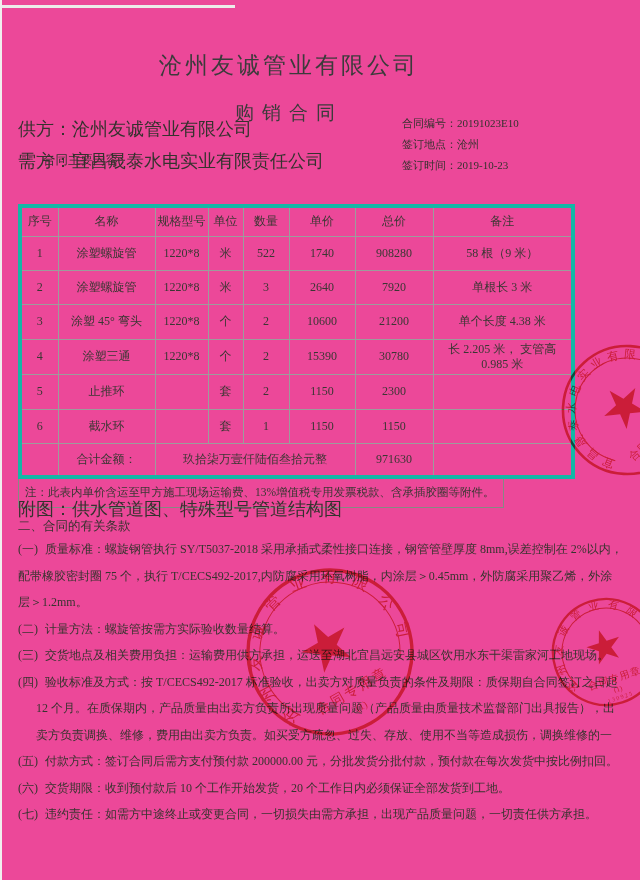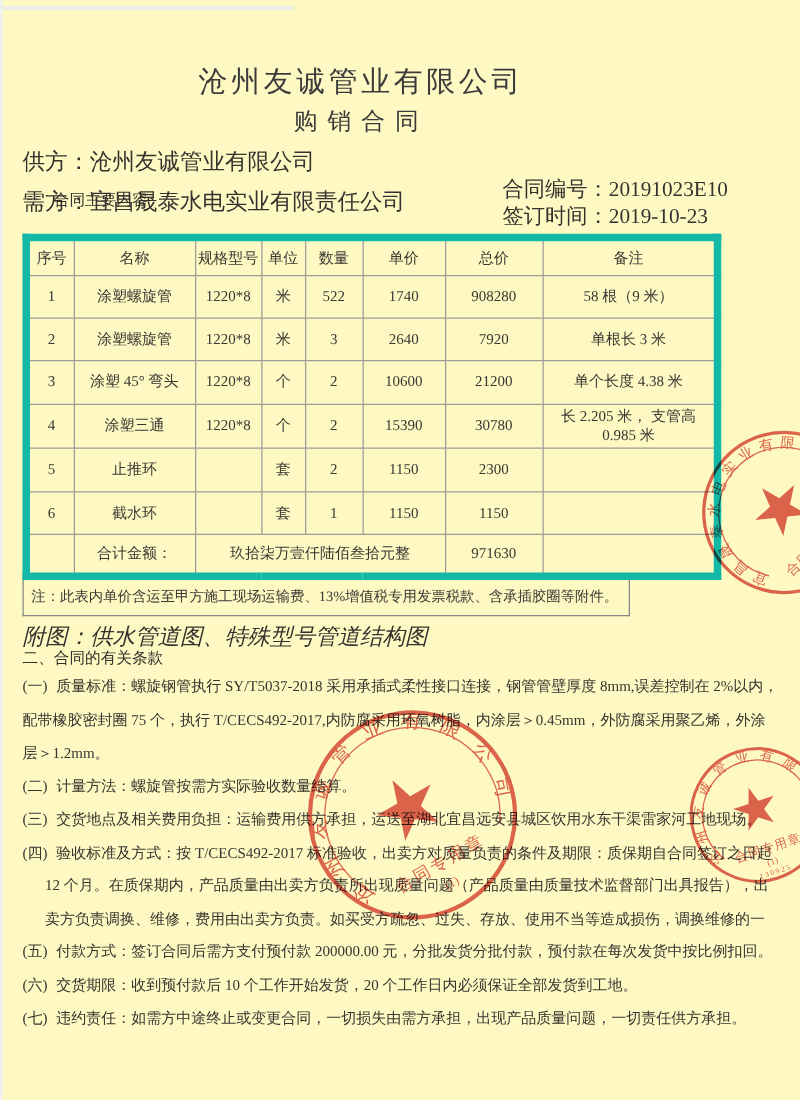--- a/index.html
+++ b/index.html
@@ -1,47 +1,47 @@
 <!DOCTYPE html>
 <html><head>
 <meta charset="utf-8">
 <style>
   html,body{margin:0;padding:0;background:#ffffff;}
   .page{
     position:relative;width:640px;height:880px;overflow:hidden;
-    background:#fef9c3;
+    background:#ec4899;
     font-family:"Liberation Serif","DejaVu Serif",serif;
     color:#35322e;
   }
   .scan-streak{position:absolute;top:5px;left:0;width:235px;height:3px;background:#ececea;}
   .scan-edge{position:absolute;top:0;left:0;width:2px;height:100%;background:#f0f0ee;}
 
   
   .titles{position:absolute;top:50px;left:0;width:640px;padding-right:62px;box-sizing:border-box;text-align:center;}
   .t1{font-size:23px;letter-spacing:3px;color:#3b3b3b;}
-  .t2{font-size:19px;letter-spacing:8px;margin-top:3px;color:#3b3b3b;text-align:center;}
+  .t2{font-size:19px;letter-spacing:8px;margin-top:19px;color:#3b3b3b;text-align:center;}
 
   
   .line{position:absolute;font-size:18px;white-space:nowrap;}
   .supplier-line{top:117px;left:18px;}
   .buyer-line{top:149px;left:18px;}
-  .meta-right{position:absolute;top:113px;left:402px;font-size:17px;line-height:21px;white-space:nowrap;margin-top:28px;}
+  .meta-right{position:absolute;top:113px;left:402px;font-size:11px;line-height:21px;white-space:nowrap;}
   .sec-title{position:absolute;left:18px;font-size:12.5px;white-space:nowrap;}
   .sec1{top:152px;}
   .sec2{top:518px;}
 
   
   .tbl-wrap{position:absolute;top:187px;left:18px;width:553px;}
   table.items{border-collapse:collapse;table-layout:fixed;width:553px;font-size:12px;color:#3a3733;}
   table.items th,table.items td{
     border:1px solid #9c9c9c;text-align:center;vertical-align:middle;
     padding:1px 2px;font-weight:normal;line-height:1.25;
     overflow:hidden;
   }
-  table.items{border:6px solid #14b8a6;}
+  table.items{border:4px solid #14b8a6;margin-top:17px;}
   thead tr{height:30px;}
   tbody tr{height:34px;}
   tbody tr.tall{height:35px;}
   .note-box{
     border:1px solid #888884;border-top:none;width:486px;box-sizing:border-box;
     font-size:11.5px;padding:6px 4px 7px 6px;white-space:nowrap;overflow:hidden;color:#3a3733;
   }
   .attach-line{top:497px;}
 
   
@@ -69,20 +69,21 @@
   </div>
 
   <div class="line supplier-line">
     <span>供方：</span><span>沧州友诚管业有限公司</span>
   </div>
   <div class="line buyer-line">
     <span>需方：</span><span>宜昌晟泰水电实业有限责任公司</span>
   </div>
   <div class="meta-right">
     <div><span>合同编号：</span><span>20191023E10</span></div>
+    <div><span>签订地点：</span><span>沧州</span></div>
     <div><span>签订时间：</span><span>2019-10-23</span></div>
   </div>
 
   <div class="sec-title sec1">一、合同主要内容</div>
 
   <div class="tbl-wrap">
     <table class="items">
       <colgroup>
         <col style="width:38px">
           <col style="width:97px">
@@ -171,21 +172,21 @@
           <td>合计金额：</td>
           <td colspan="4">玖拾柒万壹仟陆佰叁拾元整</td>
           <td>971630</td>
           <td></td>
         </tr>
       </tbody>
     </table>
     <div class="note-box">注：此表内单价含运至甲方施工现场运输费、13%增值税专用发票税款、含承插胶圈等附件。</div>
   </div>
 
-  <div class="line attach-line" style="left:18px;font-style:italic;">附图：供水管道图、特殊型号管道结构图</div>
+  <div class="line attach-line" style="left:18px;">附图：供水管道图、特殊型号管道结构图</div>
   <div class="sec-title sec2">二、合同的有关条款</div>
 
   <div class="terms">
     <div>
       <div class="tline"><span class="cnum">(一)</span><span>质量标准：螺旋钢管执行 SY/T5037-2018 采用承插式柔性接口连接，钢管管壁厚度 8mm,误差控制在 2%以内，</span></div>
       <div class="tline">配带橡胶密封圈 75 个，执行 T/CECS492-2017,内防腐采用环氧树脂，内涂层＞0.45mm，外防腐采用聚乙烯，外涂</div>
       <div class="tline">层＞1.2mm。</div>
     </div>
     <div>
       <div class="tline"><span class="cnum">(二)</span><span>计量方法：螺旋管按需方实际验收数量结算。</span></div>

